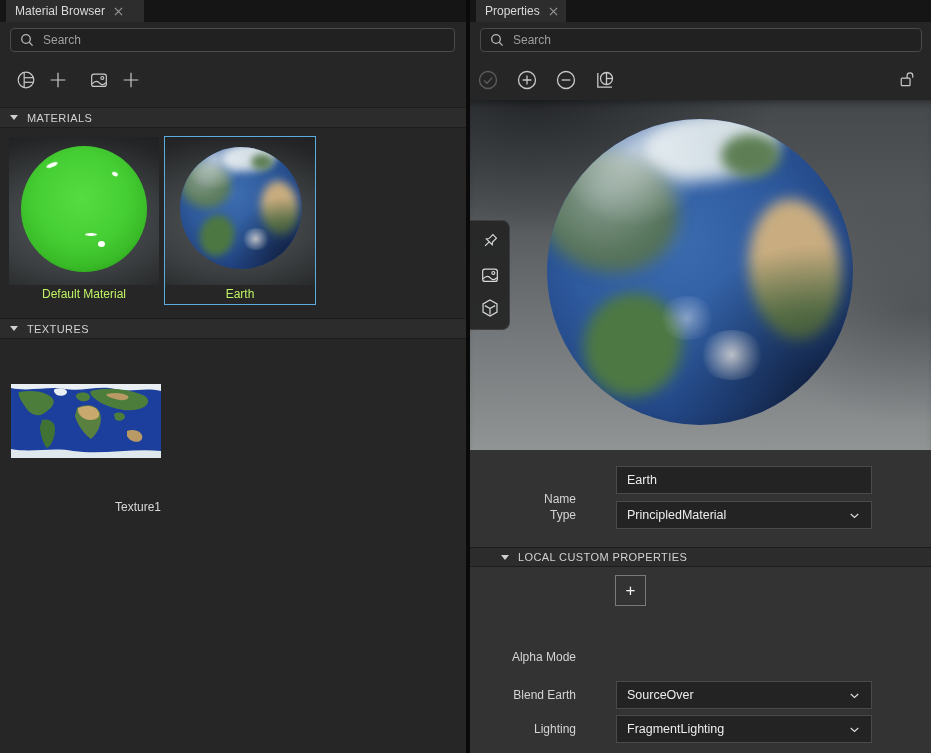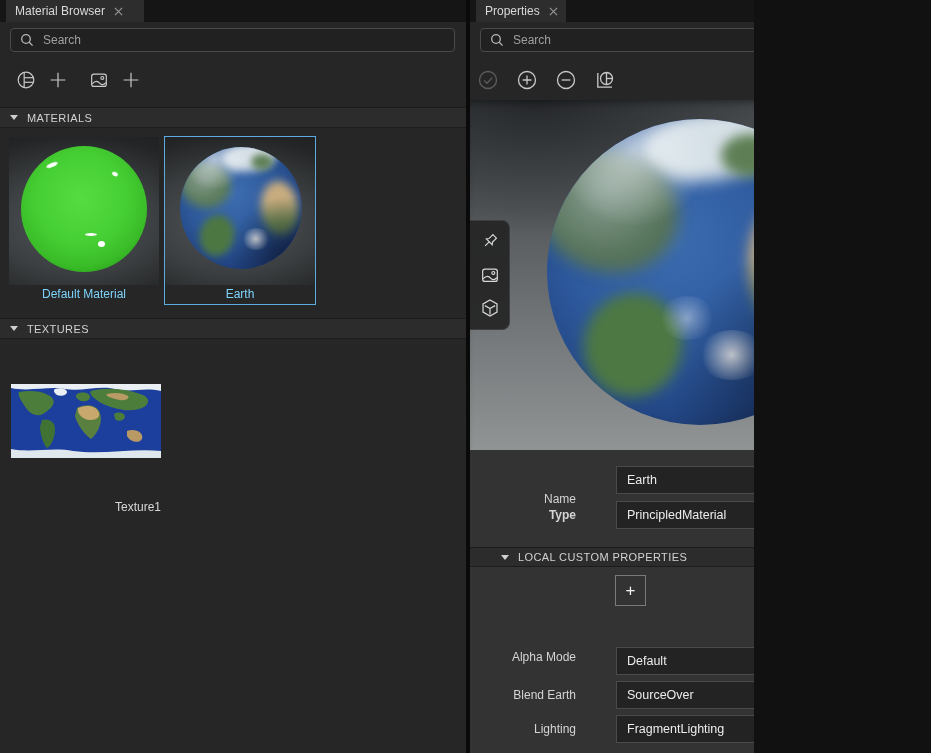--- a/index.html
+++ b/index.html
@@ -1,18 +1,18 @@
 <!DOCTYPE html>
 <html><head>
 <meta charset="utf-8">
 <style>
   * { margin:0; padding:0; box-sizing:border-box; }
   html,body { background:#111; }
   body { font-family:"Liberation Sans", sans-serif; }
-  .app { position:relative; width:754px; height:753px; background:#262626; overflow:hidden; }
+  .app { position:relative; width:931px; height:753px; background:#262626; overflow:hidden; }
 
   
   .panel { position:absolute; top:0; height:753px; overflow:hidden; }
   .left-panel  { left:0; width:466px; background:#262626; }
   .right-panel { left:470px; width:461px; background:#262626; }
   .v-divider { position:absolute; left:466px; top:0; width:4px; height:753px; background:#0a0a0a; }
 
   
   .tabbar { position:absolute; left:0; top:0; right:0; height:22px; background:#151515; }
   .tab { position:absolute; left:6px; top:0; height:22px; background:#2d2d2d; display:flex; align-items:center; gap:9px; padding:0 9px; }
@@ -42,21 +42,21 @@
   
   .sec-header { position:absolute; left:0; right:0; height:21px; background:#2c2c2c; border-top:1px solid #1c1c1c; border-bottom:1px solid #1d1d1d; display:flex; align-items:center; gap:9px; padding-left:10px; cursor:pointer; }
   .tri { width:0; height:0; border-left:4.5px solid transparent; border-right:4.5px solid transparent; border-top:5.5px solid #cfcfcf; }
   .sec-title { font-size:11px; color:#d2d2d2; letter-spacing:0.4px; }
 
   
   .mat-item { position:absolute; width:152px; border:1px solid transparent; cursor:pointer; }
   .mat-item.selected { border-color:#5cace2; }
   .mat-thumb { width:150px; height:148px; position:relative; overflow:hidden;
     background: radial-gradient(120% 75% at 45% 58%, #53575a 0%, #3c3f41 45%, #232526 78%, #1b1d1e 100%); }
-  .mat-label { height:19px; line-height:19px; text-align:center; font-size:12px; color:#7dd3fc; background:rgba(38,38,38,.0); }
+  .mat-label { height:19px; line-height:19px; text-align:center; font-size:12px; color:#bef264; background:rgba(38,38,38,.0); }
 
   .sphere { position:absolute; border-radius:50%; }
   .blob { position:absolute; border-radius:50%; }
 
   
   .sphere-green { left:12px; top:9px; width:126px; height:126px;
     background: radial-gradient(circle at 48% 42%, #55dc41 0%, #46cf34 45%, #3abc28 68%, #27a118 85%, #167e0b 96%, #0f6b07 100%); }
   .hl { position:absolute; background:#fff; border-radius:50%; filter:blur(0.7px); }
 
   
@@ -302,42 +302,36 @@
             </svg>
         </span>
       </div>
     </div>
 
     <div class="rp-lower"></div>
 
     <div class="prop-label" style="top:472px;margin-top:20px;">Name</div>
     <input class="field" style="top: 466px; height: 28px;" type="text" value="Earth">
 
-    <div class="prop-label" style="top:508px;font-weight:bold;">Type</div>
+    <div class="prop-label" style="top:508px;">Type</div>
     <div class="field dropdown" style="top:501px;text-align:center;">
       <span>PrincipledMaterial</span>
       <svg width="15" height="15" viewBox="0 0 24 24" fill="none" stroke-width="1.9">
           <path d="M6 9.5 L12 15 L18 9.5"></path>
         </svg>
     </div>
 
     <div class="sec-header" style="top:547px; height:20px;padding-left:31px;">
       <span class="tri"></span>
       <span class="sec-title">LOCAL CUSTOM PROPERTIES</span>
     </div>
     <button class="plus-btn">+</button>
 
 
     <div class="prop-label" style="top:650px;">Alpha Mode</div>
-    <div class="field dropdown" style="top:647px;">
-      <span>Default</span>
-      <svg width="15" height="15" viewBox="0 0 24 24" fill="none" stroke-width="1.9">
-          <path d="M6 9.5 L12 15 L18 9.5"></path>
-        </svg>
-    </div>
 
     <div class="prop-label" style="top:688px;">Blend Earth</div>
     <div class="field dropdown" style="top:681px;">
       <span>SourceOver</span>
       <svg width="15" height="15" viewBox="0 0 24 24" fill="none" stroke-width="1.9">
           <path d="M6 9.5 L12 15 L18 9.5"></path>
         </svg>
     </div>
 
     <div class="prop-label" style="top:722px;">Lighting</div>

